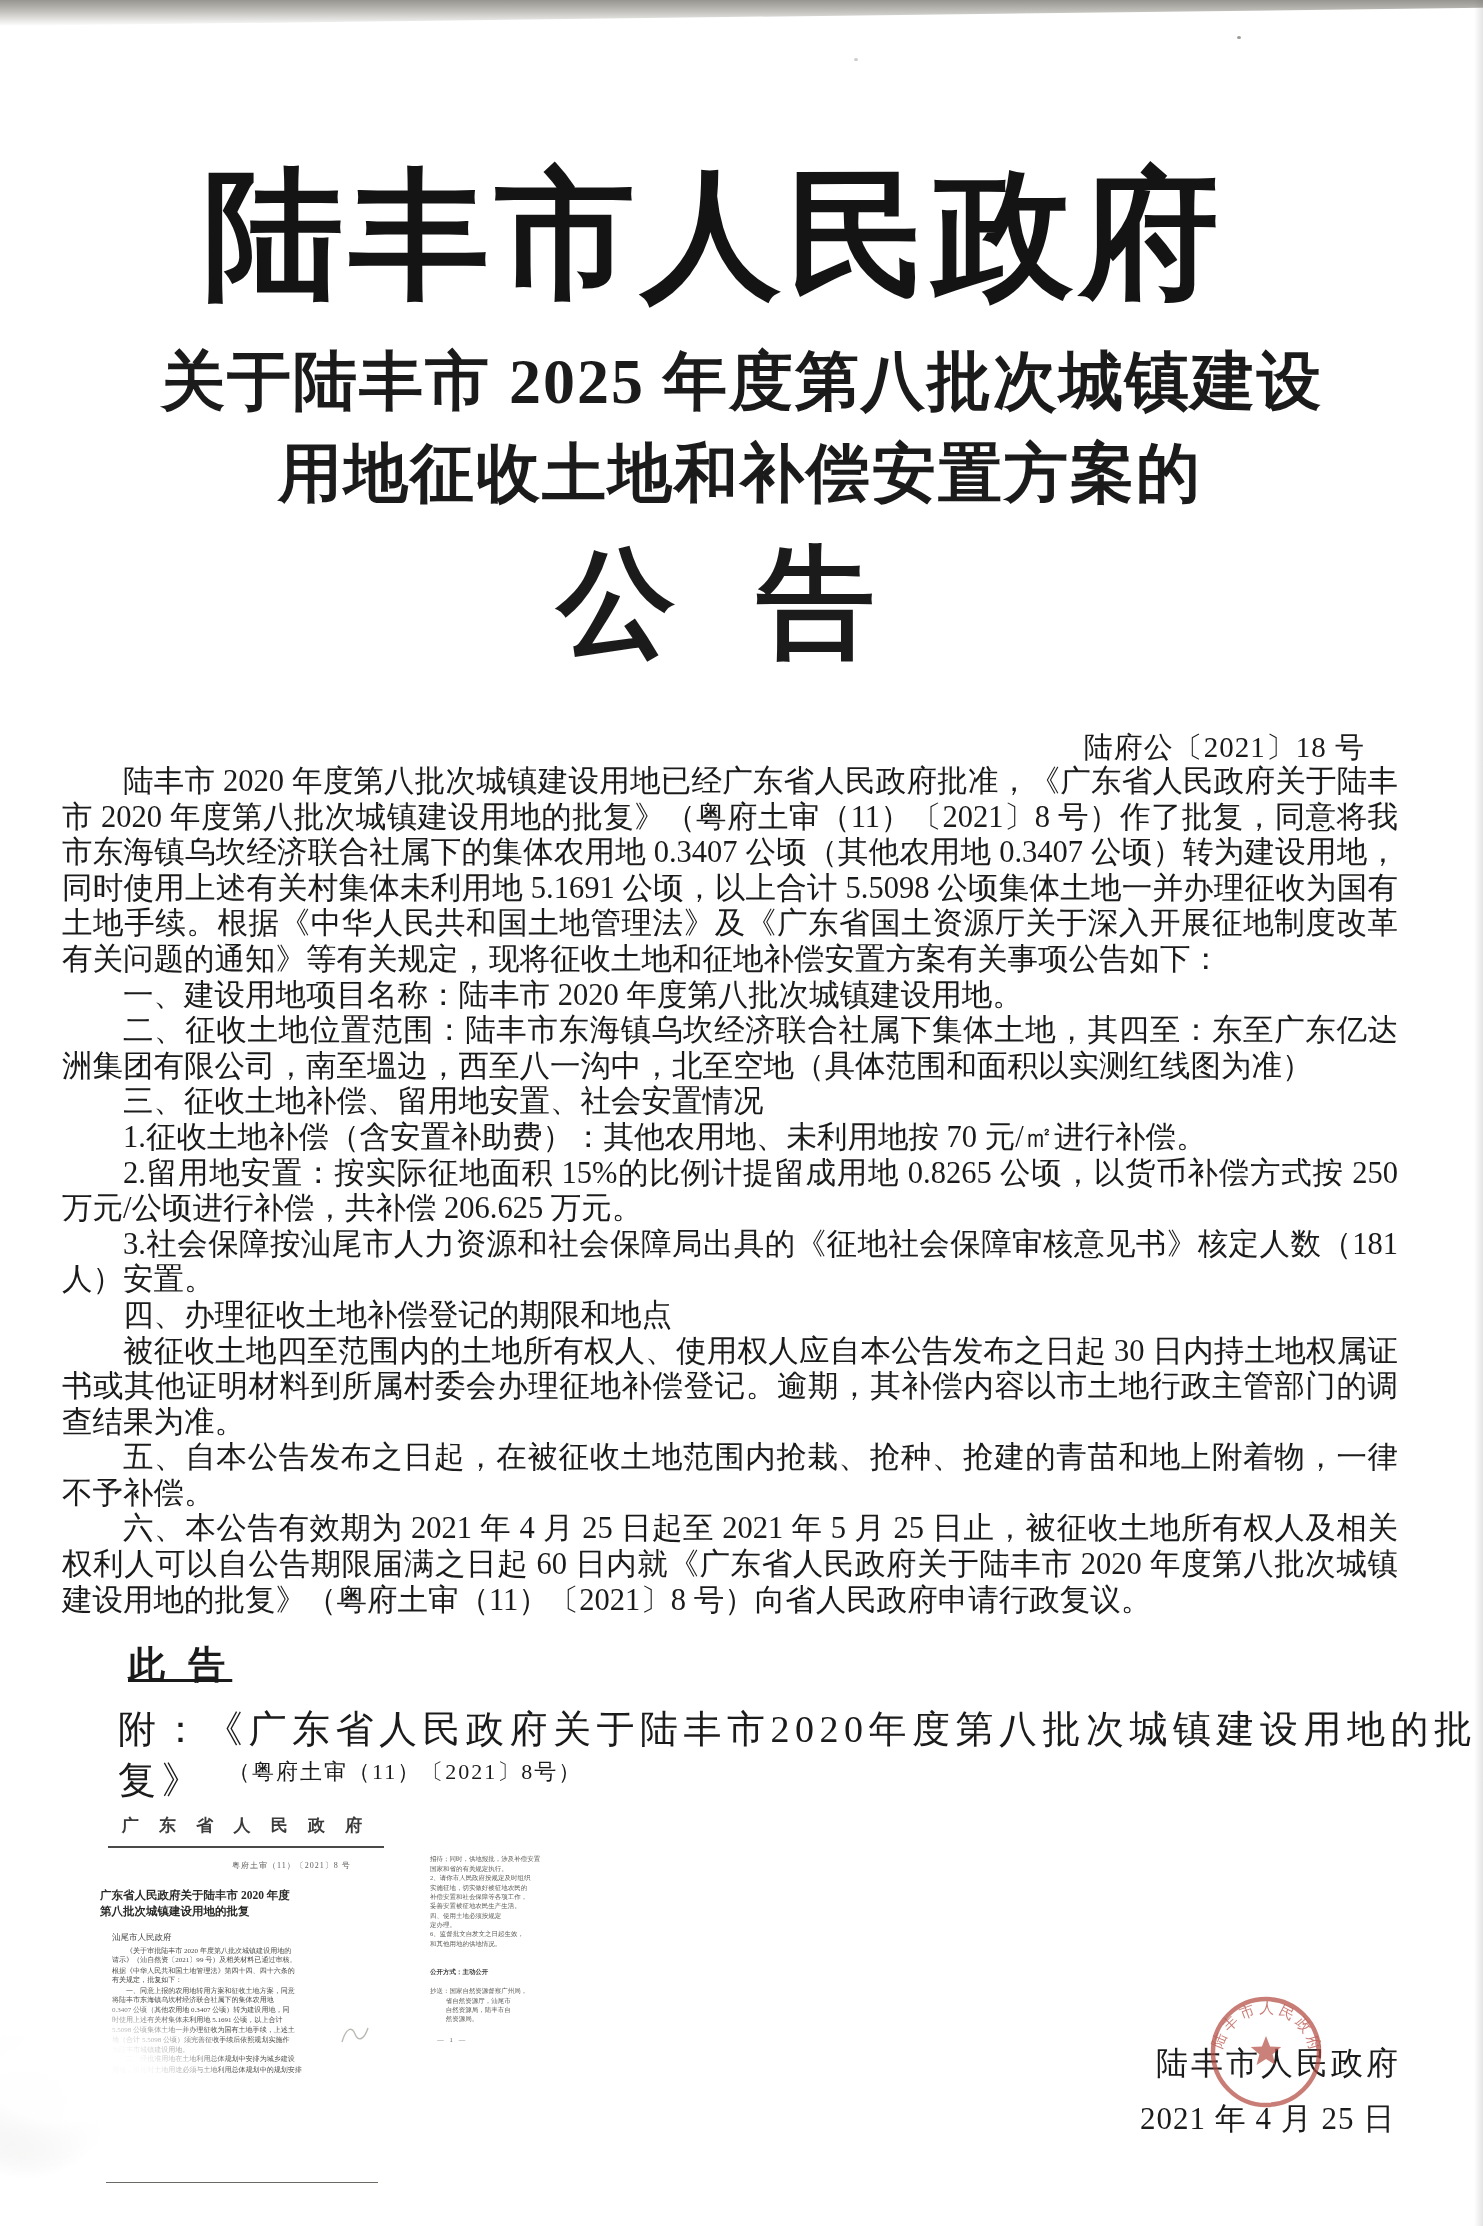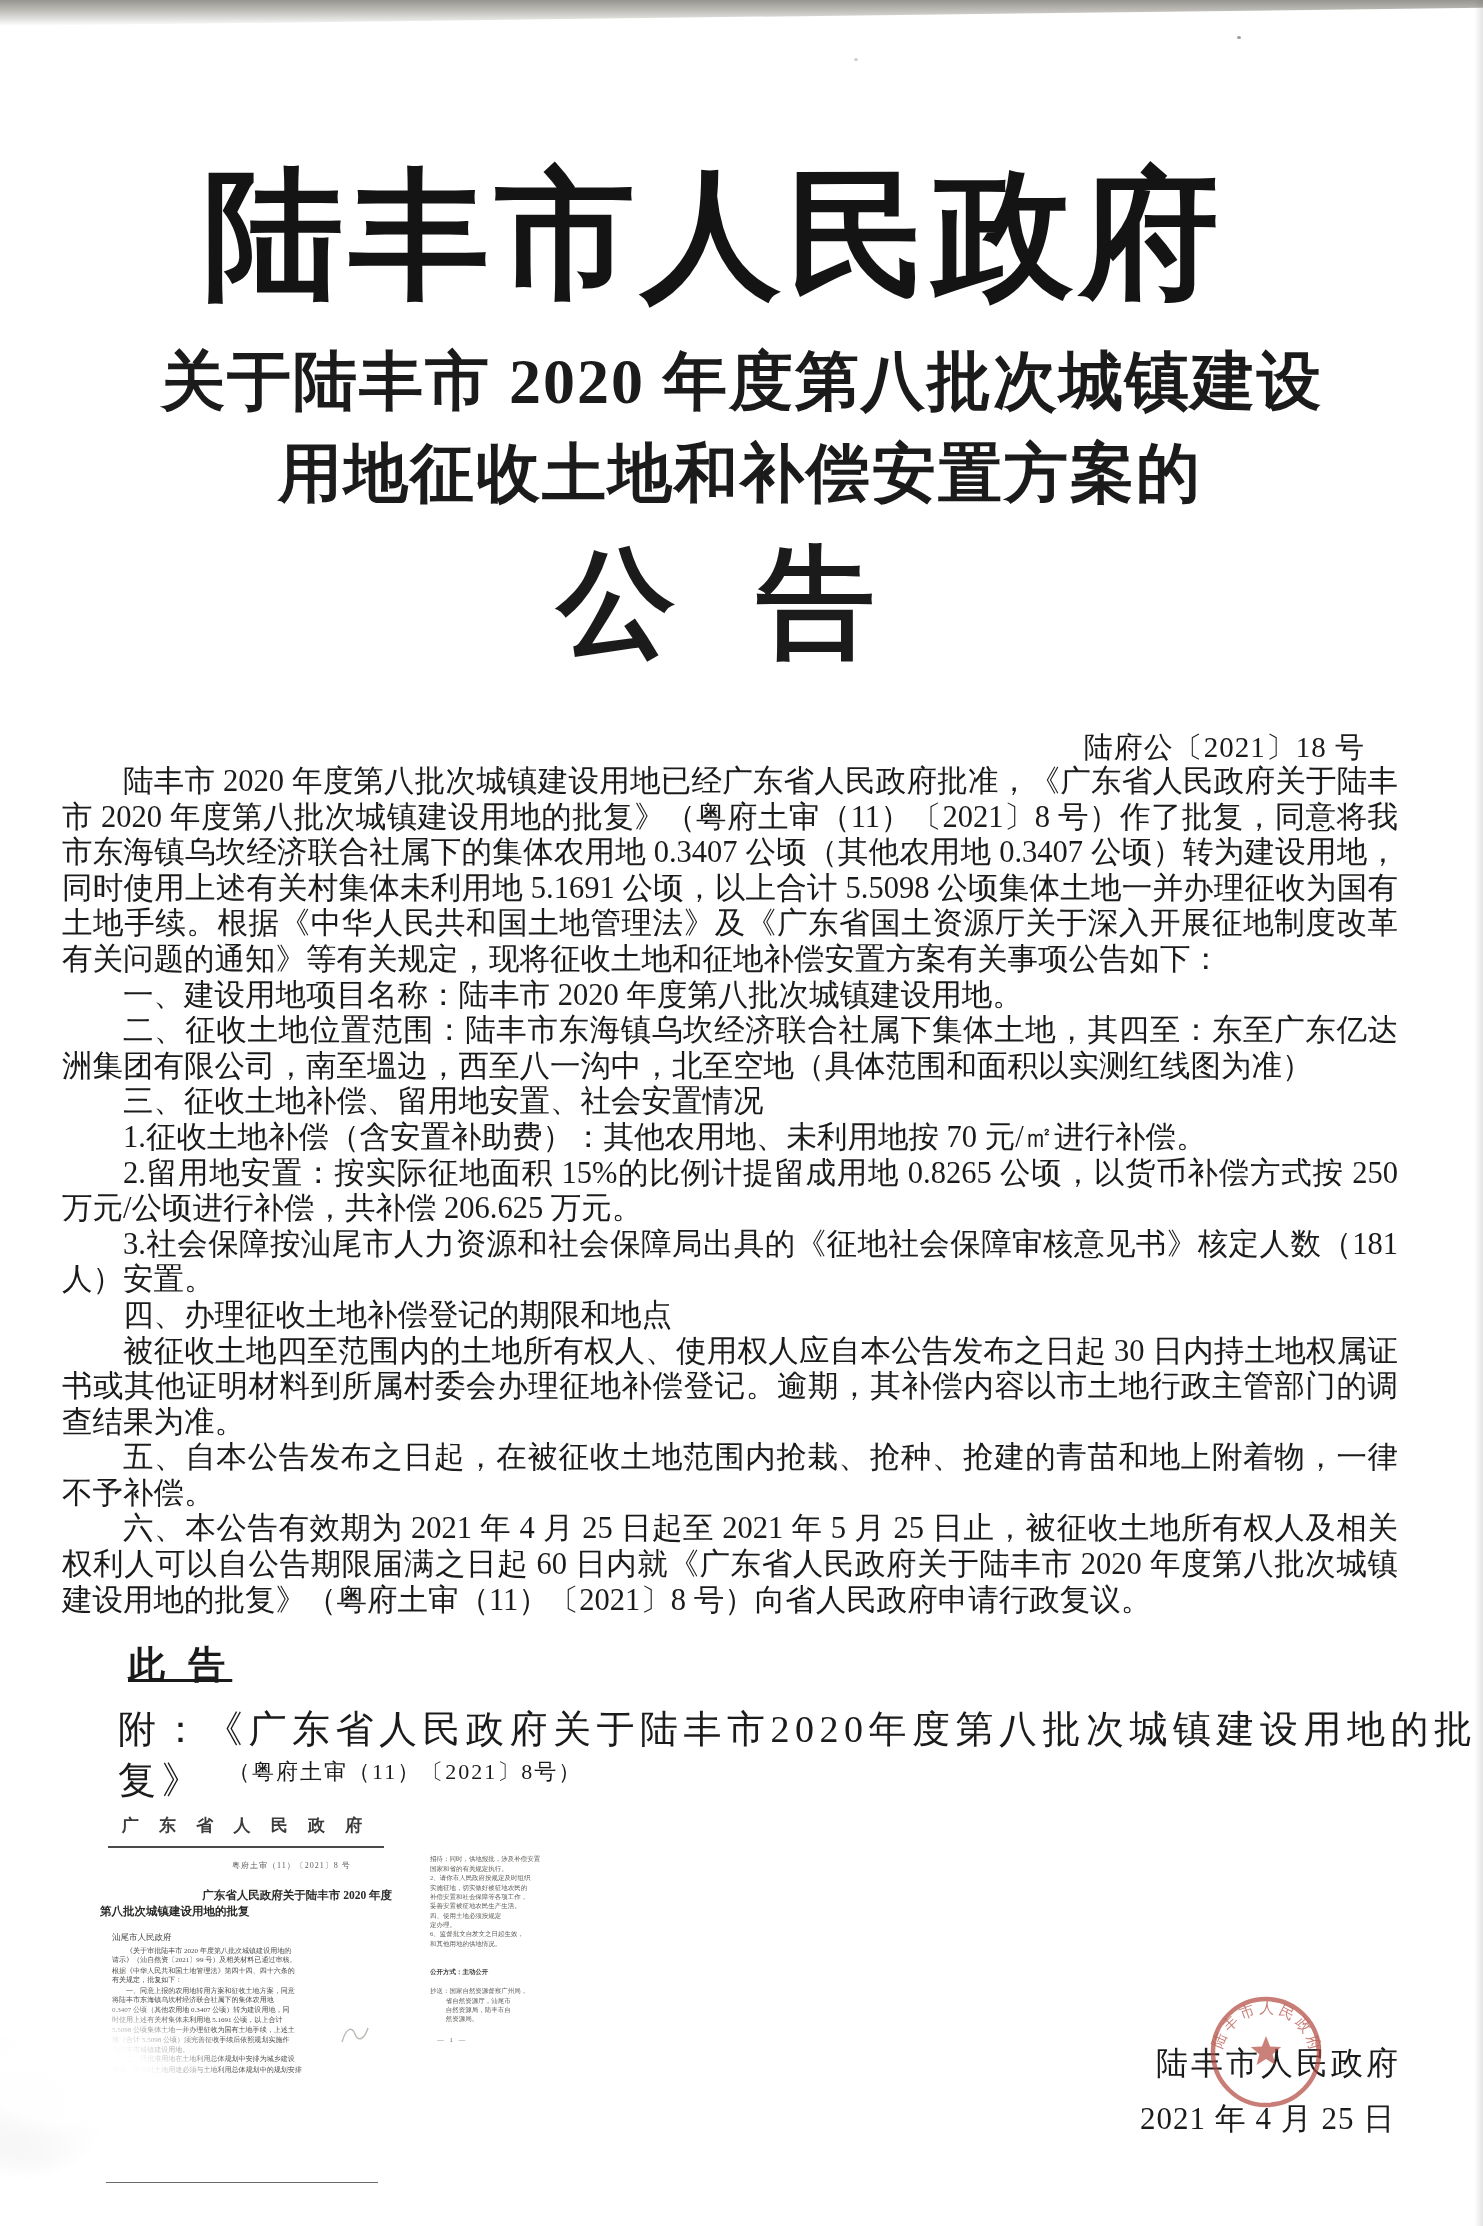--- a/index.html
+++ b/index.html
@@ -48,21 +48,21 @@
   .attach-note{top:1704px;left:118px;font-size:38px;letter-spacing:5.5px;}
   .attach-no{top:1757px;left:228px;font-size:22px;letter-spacing:2px;}
 
   
   .mini{top:1800px;left:95px;width:440px;height:408px;font-family:"Liberation Serif","DejaVu Serif",serif;}
   .mini-left{position:absolute;left:5px;top:0;width:292px;height:400px;}
   .mini-agency{position:absolute;top:14px;left:0;width:100%;text-align:center;
     font-size:17px;font-weight:600;letter-spacing:8px;color:#3b3b3b;}
   .mini-rule{position:absolute;top:46px;left:8px;right:8px;border-top:2.5px solid #4a4a48;}
   .mini-docno{position:absolute;top:60px;left:132px;font-size:8px;color:#5c5c5a;letter-spacing:1px;}
-  .mini-title1{position:absolute;top:88px;left:0;width:100%;text-align:right;font-size:11.5px;font-weight:800;color:#2a2a28;}
+  .mini-title1{position:absolute;top:88px;left:0;width:100%;text-align:left;font-size:11.5px;font-weight:800;color:#2a2a28;}
   .mini-title2{position:absolute;top:104px;left:0;width:100%;text-align:left;font-size:11.5px;font-weight:800;color:#2a2a28;}
   .mini-salut{position:absolute;top:132px;left:12px;font-size:8.5px;color:#444;}
   .mini-body{
     position:absolute;top:146px;left:12px;width:368px;
     font-size:9.5px;line-height:13.4px;color:#4a4a48;
     transform:scale(.74);transform-origin:0 0;filter:blur(.25px);
   }
   .mini-body div{white-space:nowrap;}
   .mini-footer-rule{position:absolute;top:382px;left:6px;width:272px;border-top:1.2px solid #6a6a66;}
   .mini-mark{position:absolute;left:238px;top:222px;opacity:.55;}
@@ -87,21 +87,21 @@
 <body>
 
 <div class="page">
 
   <div class="abs scan-top"></div>
   <div class="abs scan-right"></div>
   <div class="abs speck" style="left:1237px;top:36px;"></div>
   <div class="abs speck" style="left:854px;top:58px;opacity:.5;"></div>
 
   <div class="abs cx main-title">陆丰市人民政府</div>
-  <div class="abs cx sub1">关于陆丰市 2020 年度第八批次城镇建设</div>
+  <div class="abs cx sub1">关于陆丰市 2025 年度第八批次城镇建设</div>
   <div class="abs cx sub2">用地征收土地和补偿安置方案的</div>
   <div class="abs cx gonggao">公 告</div>
   <div class="abs doc-number">陆府公〔2021〕18 号</div>
 
   <div class="abs body-text">
       <p>陆丰市 2020 年度第八批次城镇建设用地已经广东省人民政府批准，《广东省人民政府关于陆丰市 2020 年度第八批次城镇建设用地的批复》（粤府土审（11）〔2021〕8 号）作了批复，同意将我市东海镇乌坎经济联合社属下的集体农用地 0.3407 公顷（其他农用地 0.3407 公顷）转为建设用地，同时使用上述有关村集体未利用地 5.1691 公顷，以上合计 5.5098 公顷集体土地一并办理征收为国有土地手续。根据《中华人民共和国土地管理法》及《广东省国土资源厅关于深入开展征地制度改革有关问题的通知》等有关规定，现将征收土地和征地补偿安置方案有关事项公告如下：</p>
       <p>一、建设用地项目名称：陆丰市 2020 年度第八批次城镇建设用地。</p>
       <p>二、征收土地位置范围：陆丰市东海镇乌坎经济联合社属下集体土地，其四至：东至广东亿达洲集团有限公司，南至塭边，西至八一沟中，北至空地（具体范围和面积以实测红线图为准）</p>
       <p>三、征收土地补偿、留用地安置、社会安置情况</p>
       <p>1.征收土地补偿（含安置补助费）：其他农用地、未利用地按 70 元/㎡进行补偿。</p>

